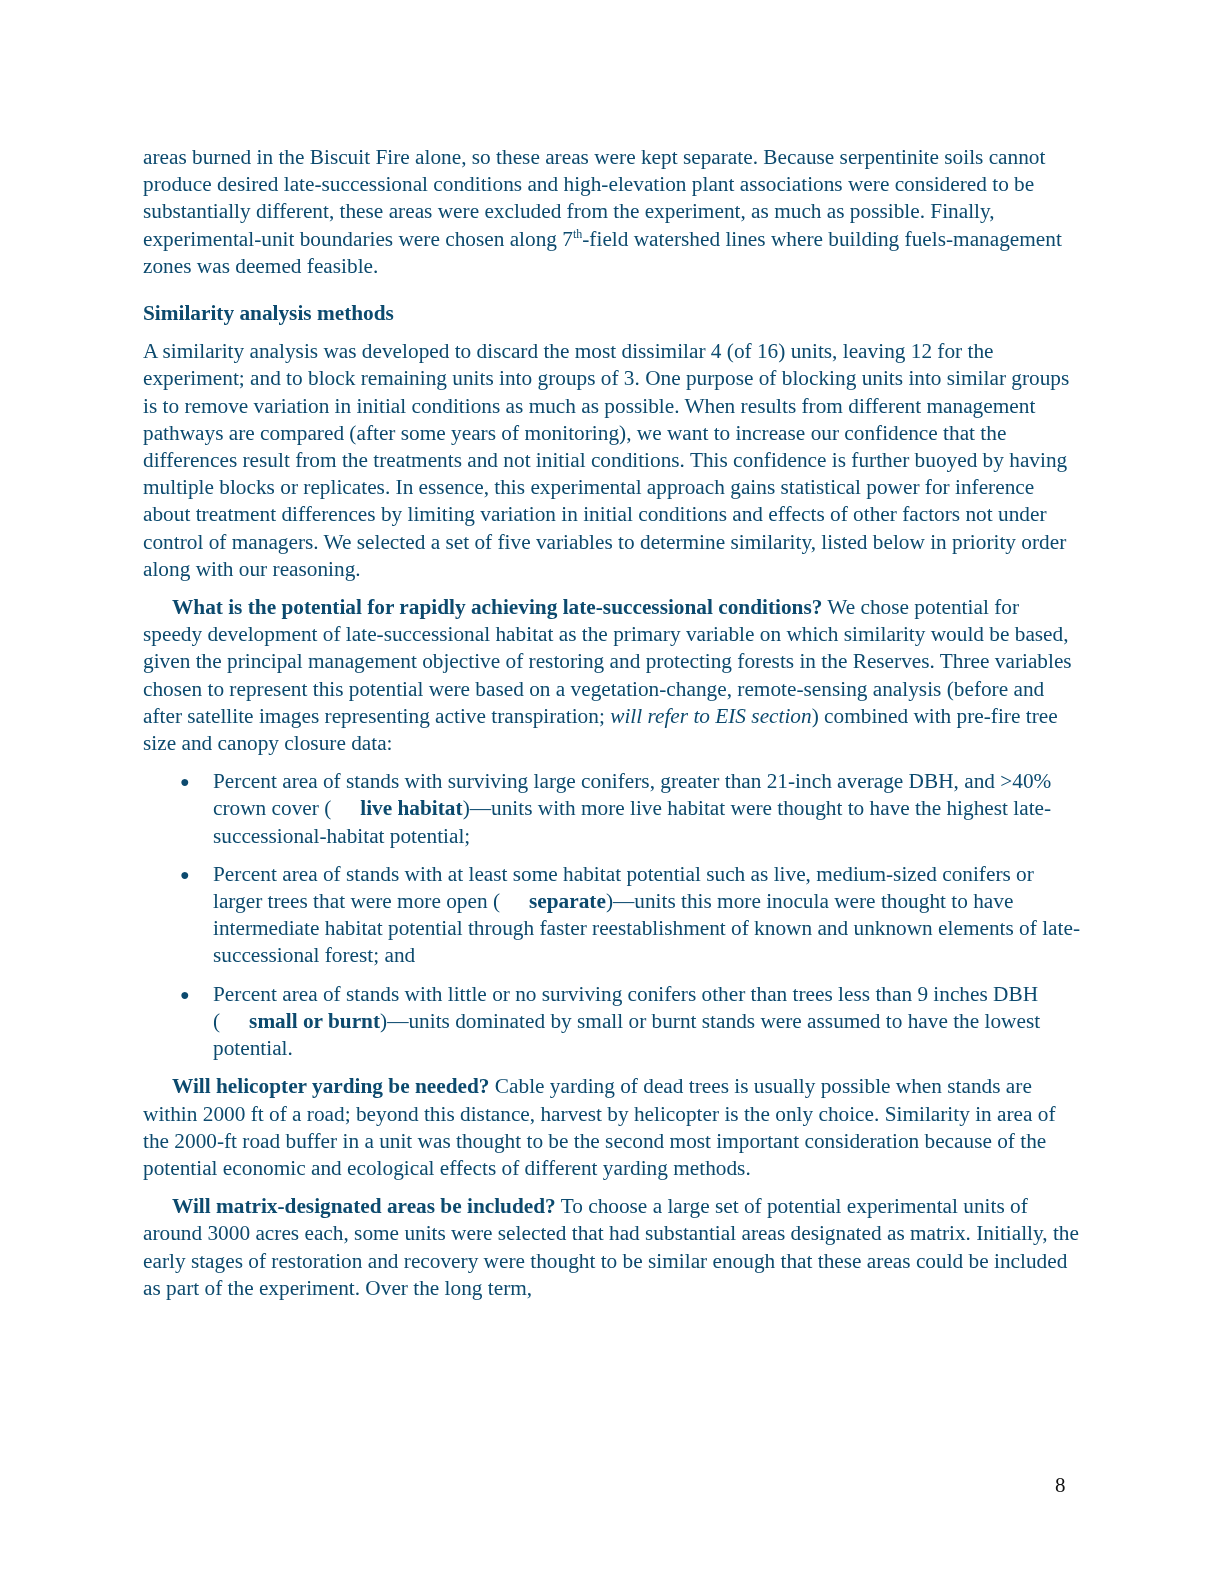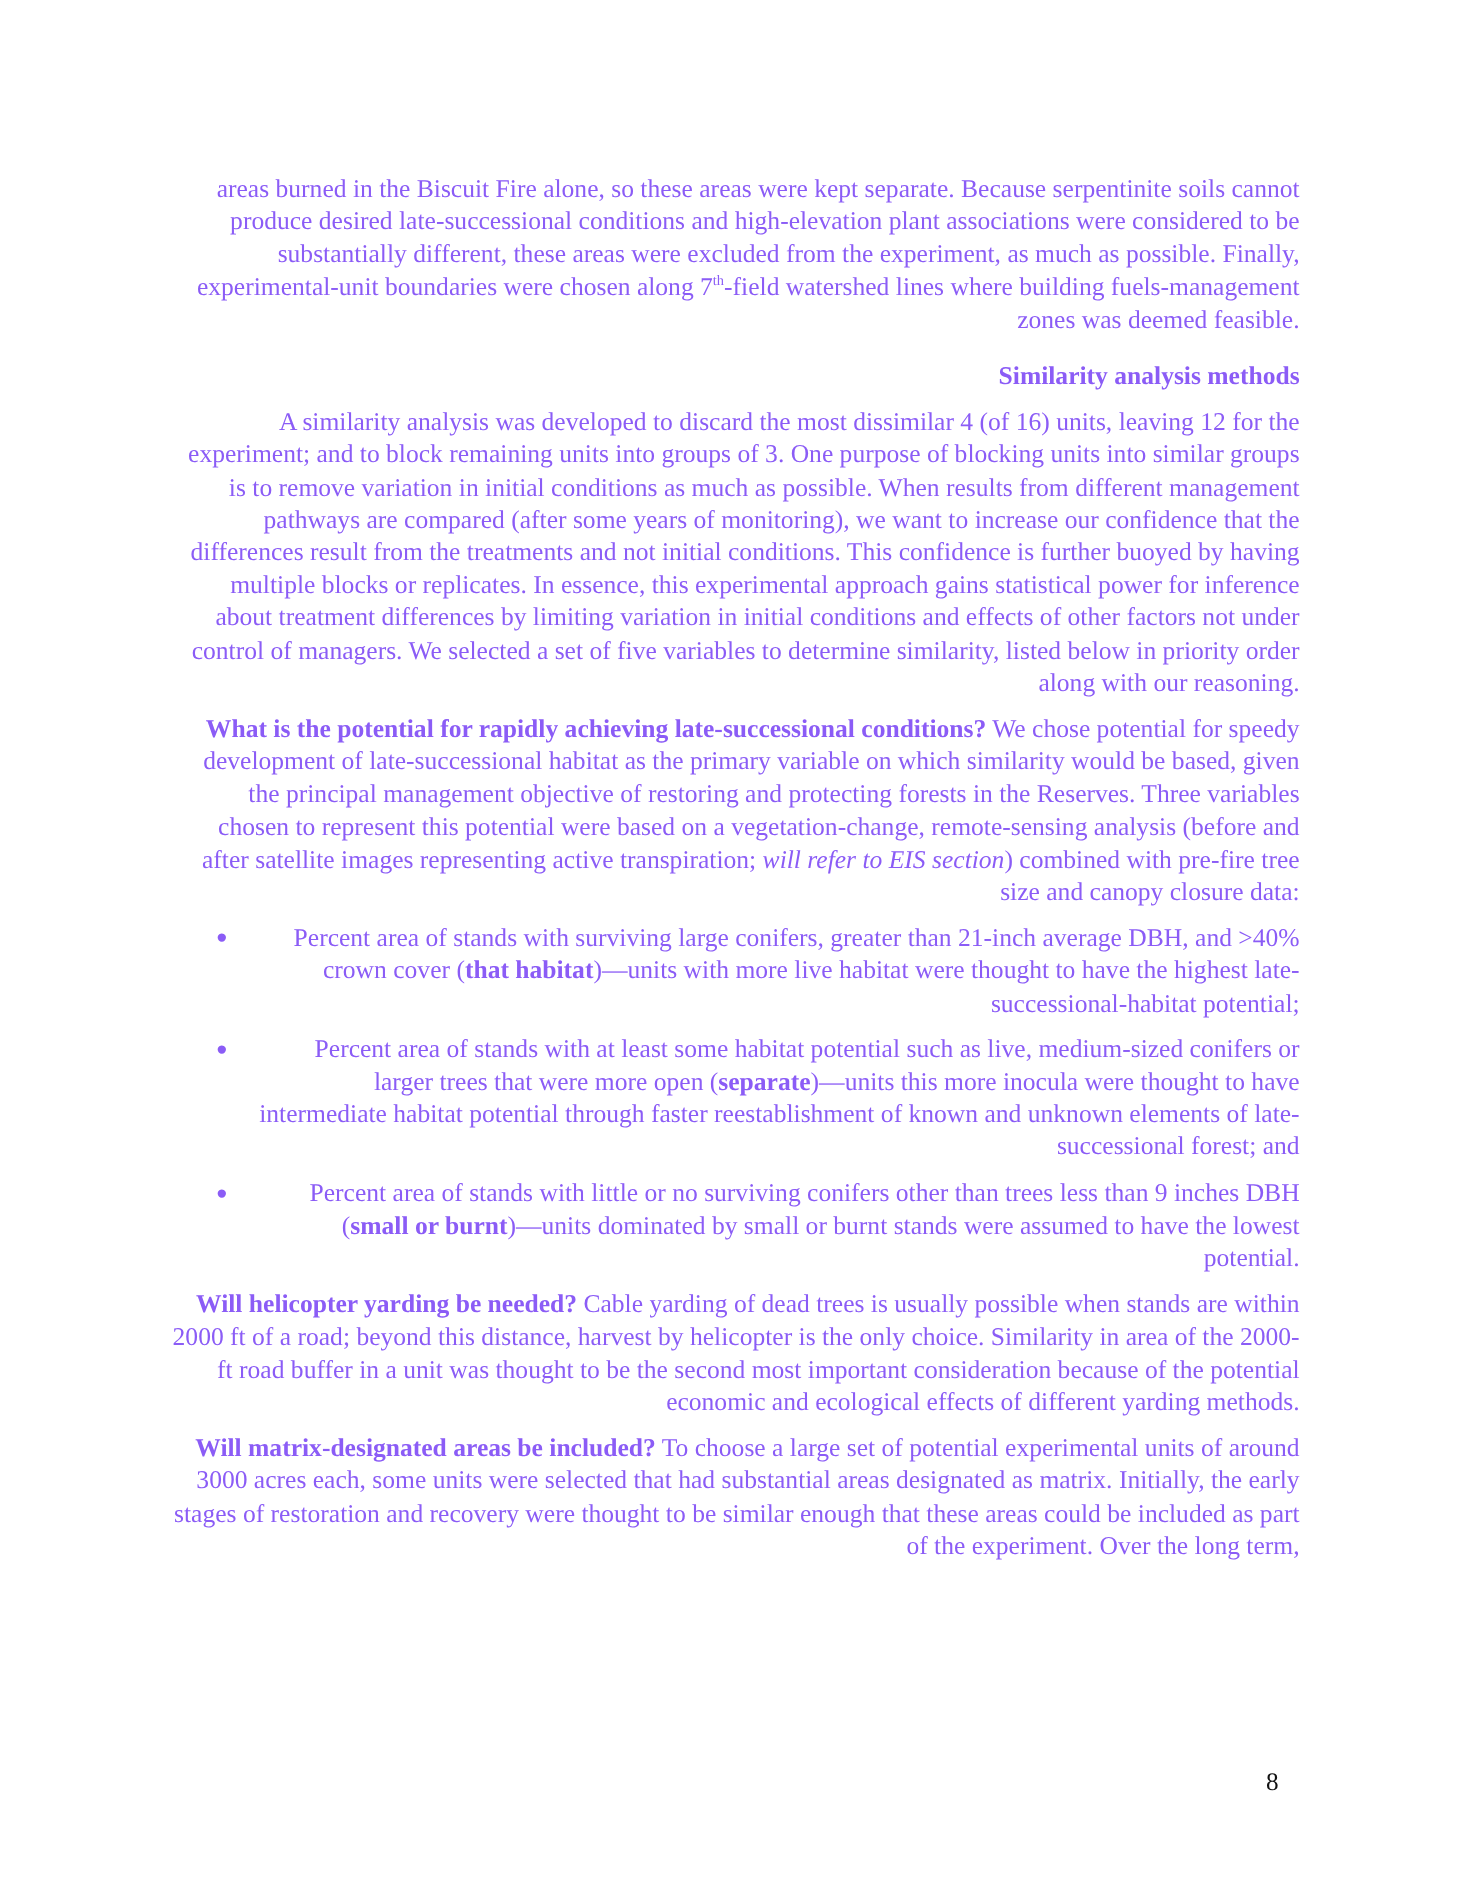--- a/index.html
+++ b/index.html
@@ -1,26 +1,26 @@
 <!DOCTYPE html>
 <html><head>
 <meta charset="utf-8">
 <style>
   html, body { margin: 0; padding: 0; background: #ffffff; }
   body { width: 1224px; height: 1583px; position: relative; overflow: hidden; }
   .page {
     position: absolute; left: 143px; top: 144px; width: 940px;
     font-family: "Liberation Serif", "DejaVu Serif", serif;
-    font-size: 21.3px; line-height: 27.2px; color: #8b5cf6; text-align: right;
+    font-size: 21.3px; line-height: 27.2px; color: #0c4a6e;
   }
   p { margin: 0; }
   .para { margin-bottom: 11px; }
   .heading { font-weight: bold; margin-bottom: 11px; margin-top: 20px; }
   sup { font-size: 12px; line-height: 0; vertical-align: super; }
-  b { font-weight: bold; }
+  b { font-weight: bold; margin-left: 29px; }
   i { font-style: italic; margin-top: 20px; }
   ul.bullets { list-style: none; margin: 0 0 11px 0; padding: 0; }
   ul.bullets li { position: relative; padding-left: 70px; margin-bottom: 11px; }
   ul.bullets li .bullet {
     position: absolute; left: 37px; top: 0; font-size: 16px;
   }
   .page-number {
     position: absolute; left: 1055px; top: 1473px;
     font-family: "Liberation Serif", "DejaVu Serif", serif;
     font-size: 21px; color: #111111;
@@ -35,21 +35,21 @@
 
   <p class="heading">Similarity analysis methods</p>
 
   <p class="para">A similarity analysis was developed to discard the most dissimilar 4 (of 16) units, leaving 12 for the experiment; and to block remaining units into groups of 3.  One purpose of blocking units into similar groups is to remove variation in initial conditions as much as possible.  When results from different management pathways are compared (after some years of monitoring), we want to increase our confidence that the differences result from the treatments and not initial conditions.  This confidence is further buoyed by having multiple blocks or replicates.  In essence, this experimental approach gains statistical power for inference about treatment differences by limiting variation in initial conditions and effects of other factors not under control of managers.  We selected a set of five variables to determine similarity, listed below in priority order along with our reasoning.</p>
 
 
   <p class="para"><b>What is the potential for rapidly achieving late-successional conditions?</b><span>  We chose potential for speedy development of late-successional habitat as the primary variable on which similarity would be based, given the principal management objective of restoring and protecting forests in the Reserves. Three variables chosen to represent this potential were based on a vegetation-change, remote-sensing analysis (before and after satellite images representing active transpiration; </span><i>will refer to EIS section</i><span>) combined with pre-fire tree size and canopy closure data:</span></p>
 
   <ul class="bullets">
     <li>
-      <span class="bullet">●</span><span>Percent area of stands with surviving large conifers, greater than 21-inch average DBH, and &gt;40% crown cover (</span><b>that habitat</b><span>)—units with more live habitat were thought to have the highest late-successional-habitat potential;</span>
+      <span class="bullet">●</span><span>Percent area of stands with surviving large conifers, greater than 21-inch average DBH, and &gt;40% crown cover (</span><b>live habitat</b><span>)—units with more live habitat were thought to have the highest late-successional-habitat potential;</span>
     </li>
     <li>
       <span class="bullet">●</span><span>Percent area of stands with at least some habitat potential such as live, medium-sized conifers or larger trees that were more open (</span><b>separate</b><span>)—units this more inocula were thought to have intermediate habitat potential through faster reestablishment of known and unknown elements of late-successional forest; and</span>
     </li>
     <li>
       <span class="bullet">●</span><span>Percent area of stands with little or no surviving conifers other than trees less than 9 inches DBH (</span><b>small or burnt</b><span>)—units dominated by small or burnt stands were assumed to have the lowest potential.</span>
     </li>
   </ul>
 
   <p class="para"><b>Will helicopter yarding be needed?</b><span> Cable yarding of dead trees is usually possible when stands are within 2000 ft of a road; beyond this distance, harvest by helicopter is the only choice.  Similarity in area of the 2000-ft road buffer in a unit was thought to be the second most important consideration because of the potential economic and ecological effects of different yarding methods.</span></p>

